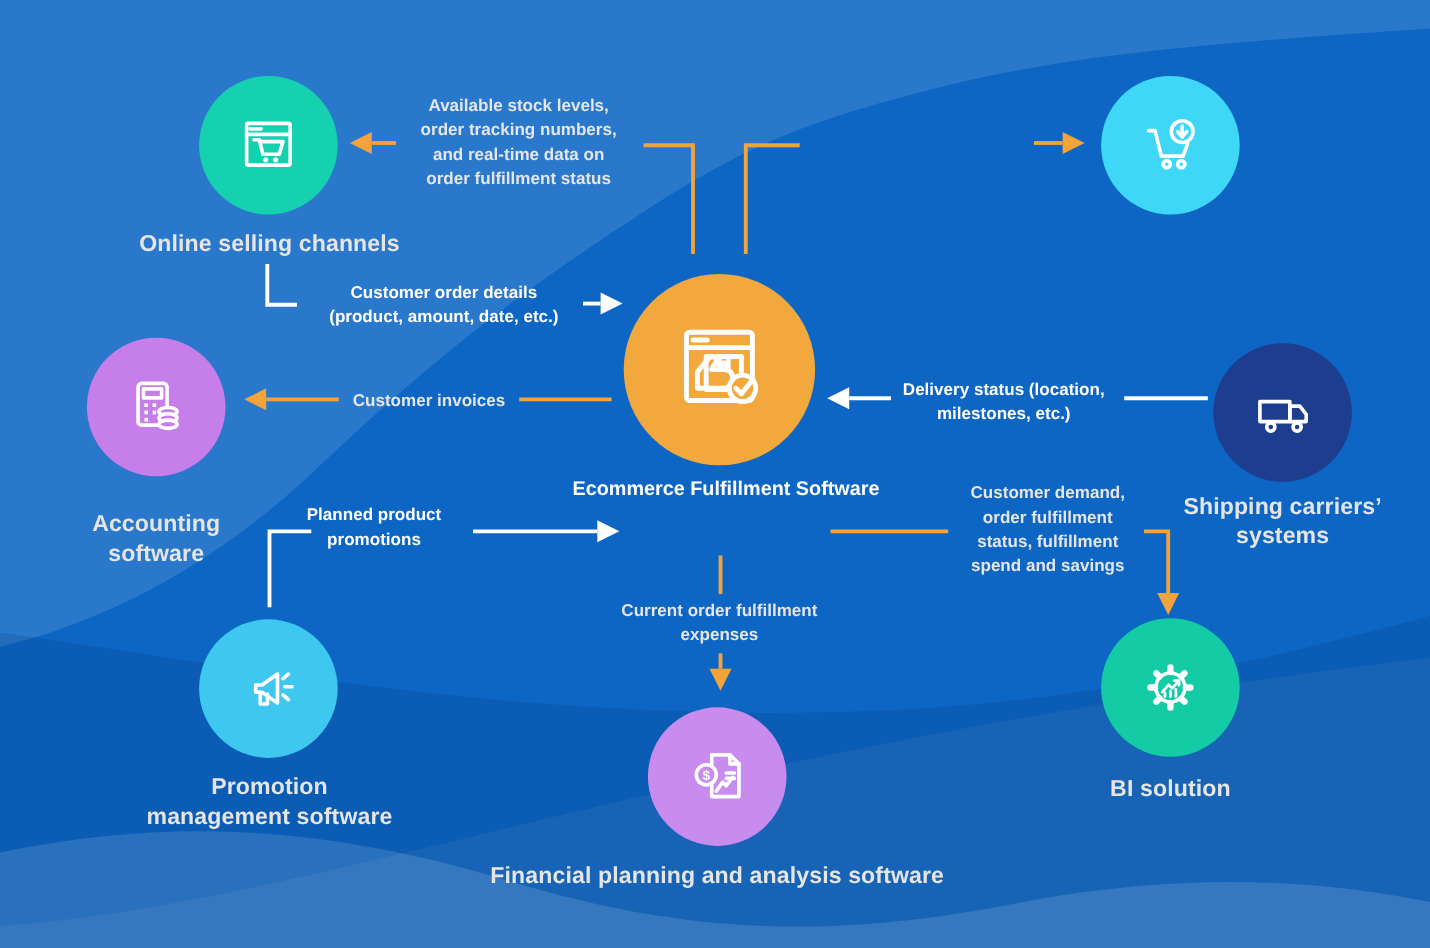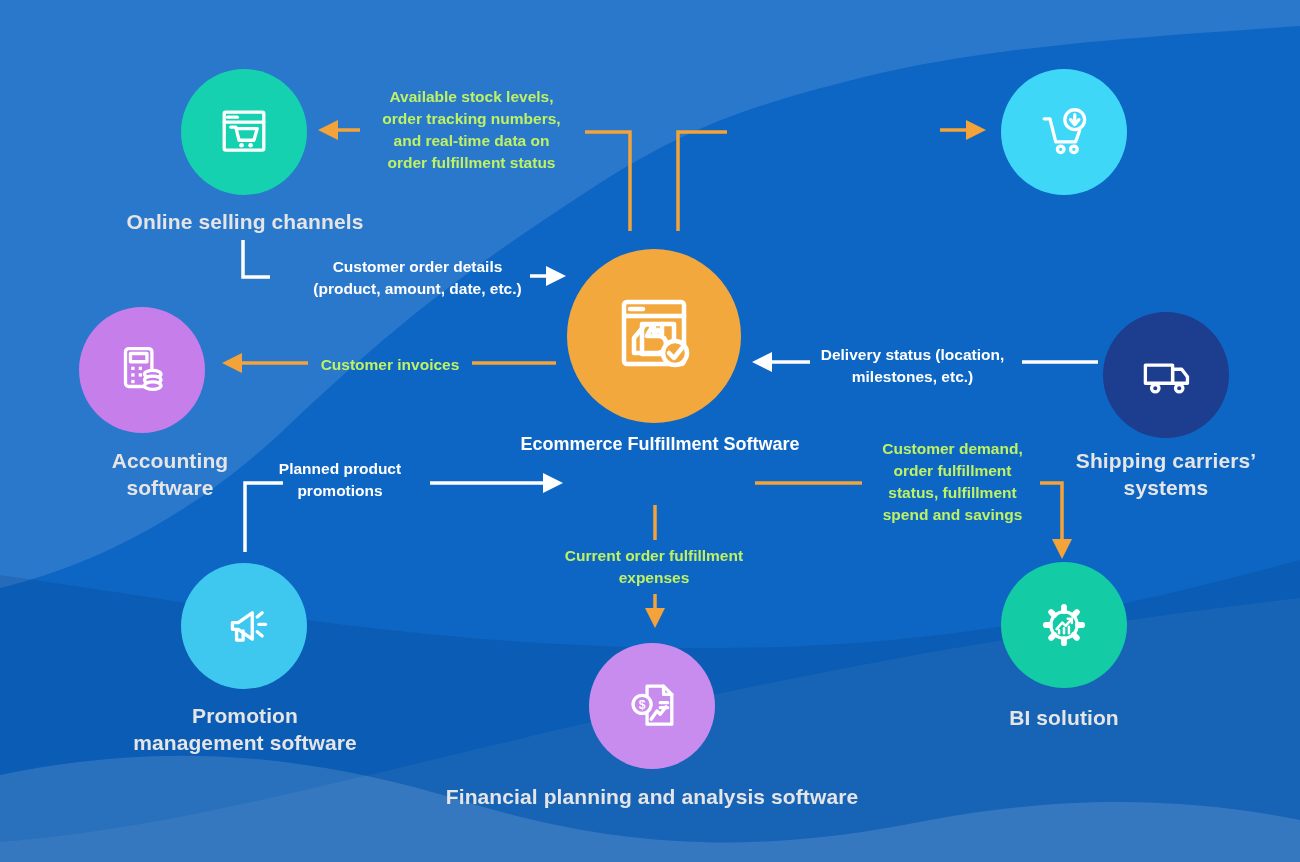--- a/index.html
+++ b/index.html
@@ -24,21 +24,21 @@
   .c-center{background:#f3a83e;}
   .nlabel{
     position:absolute;color:#e5e5e5;text-align:center;
     font-size:21px;line-height:1.28;letter-spacing:.1px;
   }
   .title{
     position:absolute;color:#ffffff;text-align:center;
     font-size:18px;line-height:1.27;
   }
   .flabel{position:absolute;text-align:center;font-size:15.5px;line-height:1.42;}
-  .flabel.orange{color:#bef264;}
+  .flabel.orange{color:#e5e5e5;}
   .flabel.white{color:#ffffff;}
 </style>
 </head>
 <body>
 
 <div class="stage">
 
   <svg class="layer" viewBox="0 0 1300 862" aria-hidden="true">
     <rect width="1300" height="862" fill="#0d66c4"></rect>
     <path fill="rgba(255,255,255,0.12)" d="M0,0 H1300 V26 C1120,38 980,48 860,78 C740,108 680,130 580,196 C470,268 400,320 290,424 C195,515 95,565 0,588 Z"></path>
@@ -126,21 +126,21 @@
       <rect x="27" y="36" width="4" height="4" fill="#ffffff" stroke="none"></rect>
       <rect x="36" y="36" width="4" height="4" fill="#ffffff" stroke="none"></rect>
       <rect x="27" y="44" width="4" height="4" fill="#ffffff" stroke="none"></rect>
       <rect x="36" y="44" width="4" height="4" fill="#ffffff" stroke="none"></rect>
       <rect x="27" y="52" width="4" height="4" fill="#ffffff" stroke="none"></rect>
       <ellipse cx="53" cy="45" rx="10" ry="4.5" fill="#c67eea"></ellipse>
       <ellipse cx="53" cy="52" rx="10" ry="4.5" fill="#c67eea"></ellipse>
       <ellipse cx="53" cy="59" rx="10" ry="4.5" fill="#c67eea"></ellipse>
     </svg>
   </div>
-  <div class="nlabel" style="left:77px;top:448px;width:130px;margin-left:28px;">Accounting software</div>
+  <div class="nlabel" style="left:77px;top:464px;width:130px;">Accounting software</div>
 
   <div class="circle c-shipping" style="left:1103px;top:312px;width:126px;height:126px;">
     <svg width="66" height="66" viewBox="0 0 80 80" fill="none" stroke="#ffffff" stroke-width="4" stroke-linecap="round" stroke-linejoin="round">
       <rect x="15" y="28" width="33" height="22"></rect>
       <path d="M48 33 h11 l7 9 v8 h-18 z"></path>
       <circle cx="27" cy="56" r="4.5"></circle>
       <circle cx="56" cy="56" r="4.5"></circle>
     </svg>
   </div>
   <div class="nlabel" style="left:1066px;top:448px;width:200px;">Shipping carriers’ systems</div>
@@ -187,20 +187,20 @@
       <line x1="50" y1="36" x2="59" y2="36"></line>
       <line x1="50" y1="42" x2="59" y2="42"></line>
       <polyline points="39,56 46,46 50,50 57,41"></polyline>
       <circle cx="28" cy="38" r="11" fill="#c88cee"></circle>
       <text x="28" y="43.5" font-size="15" font-weight="bold" fill="#ffffff" stroke="none" text-anchor="middle">$</text>
     </svg>
   </div>
   <div class="nlabel" style="left:417px;top:784px;width:470px;">Financial planning and analysis software</div>
 
   <div class="flabel orange" style="left:374px;top:86px;width:195px;">Available stock levels, order tracking numbers, and real-time data on order fulfillment status</div>
-  <div class="flabel white" style="left:300px;top:256px;width:235px;text-align:center;">Customer order details (product, amount, date, etc.)</div>
+  <div class="flabel white" style="left:286px;top:256px;width:235px;text-align:center;">Customer order details (product, amount, date, etc.)</div>
   <div class="flabel orange" style="left:290px;top:354px;width:200px;">Customer invoices</div>
   <div class="flabel white" style="left:265px;top:458px;width:150px;">Planned product promotions</div>
   <div class="flabel white" style="left:810px;top:344px;width:205px;">Delivery status (location, milestones, etc.)</div>
   <div class="flabel orange" style="left:554px;top:545px;width:200px;">Current order fulfillment expenses</div>
   <div class="flabel orange" style="left:870px;top:438px;width:165px;">Customer demand, order fulfillment status, fulfillment spend and savings</div>
 
 </div>
 
 </body></html>

